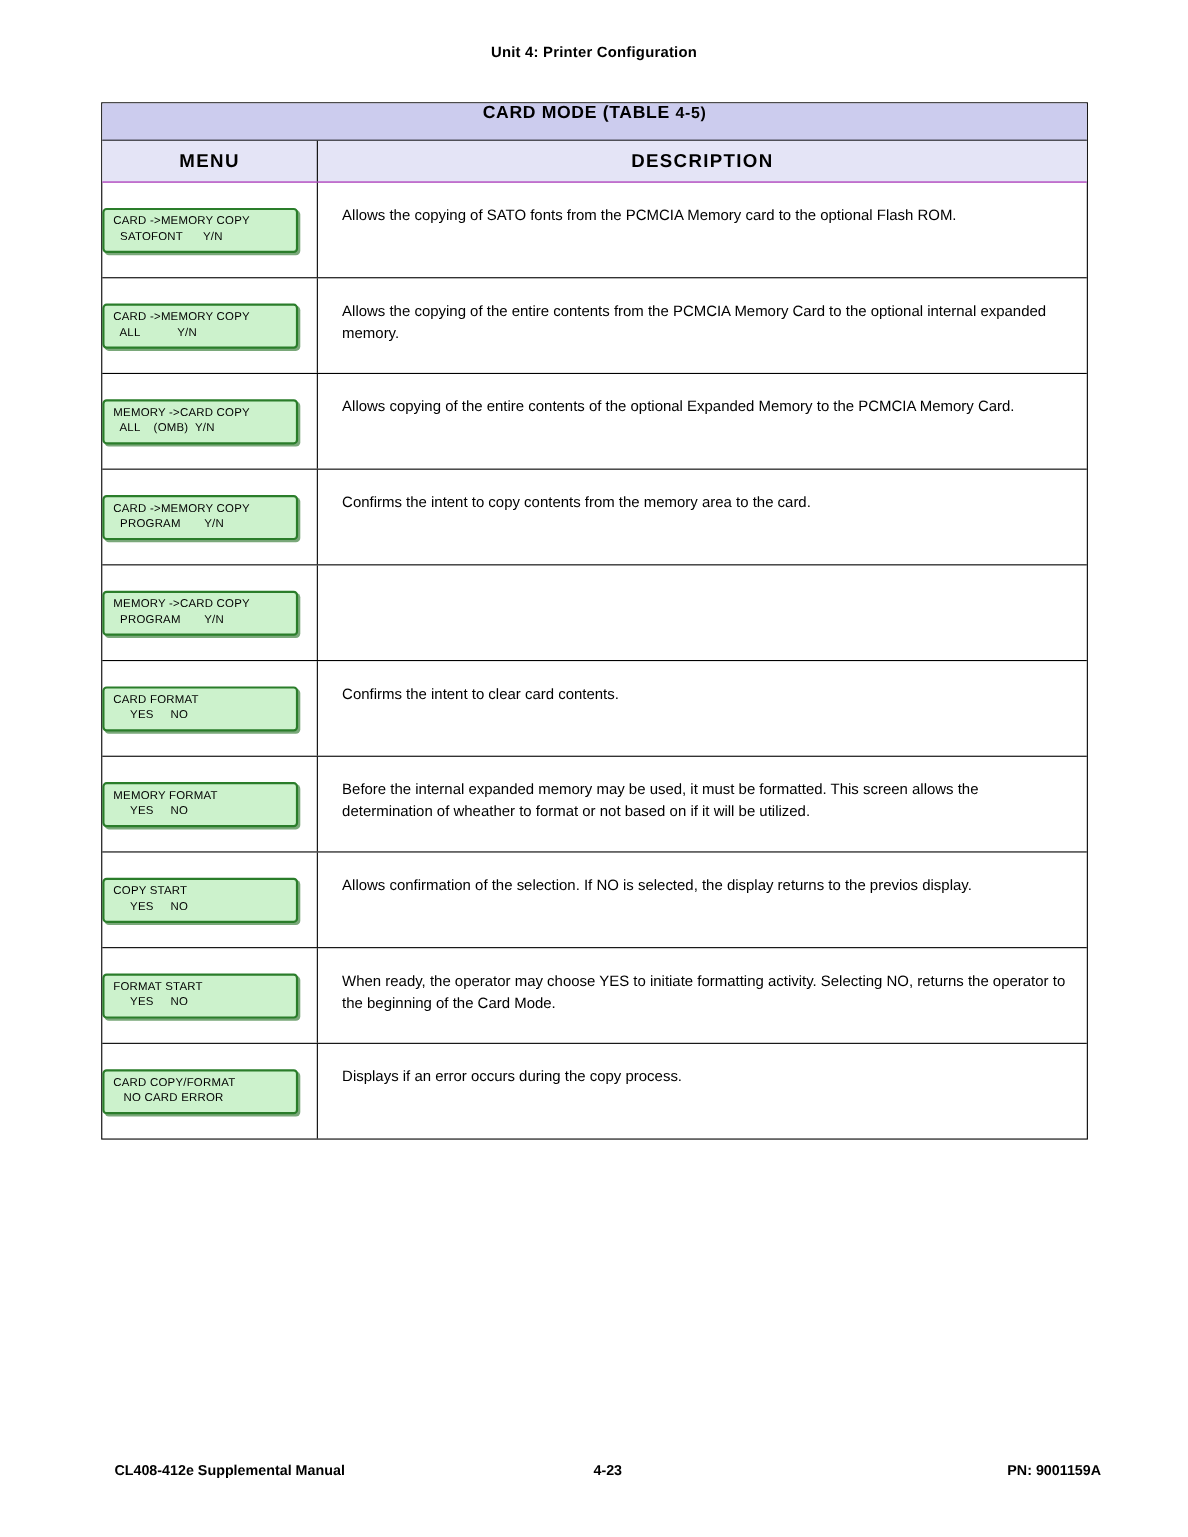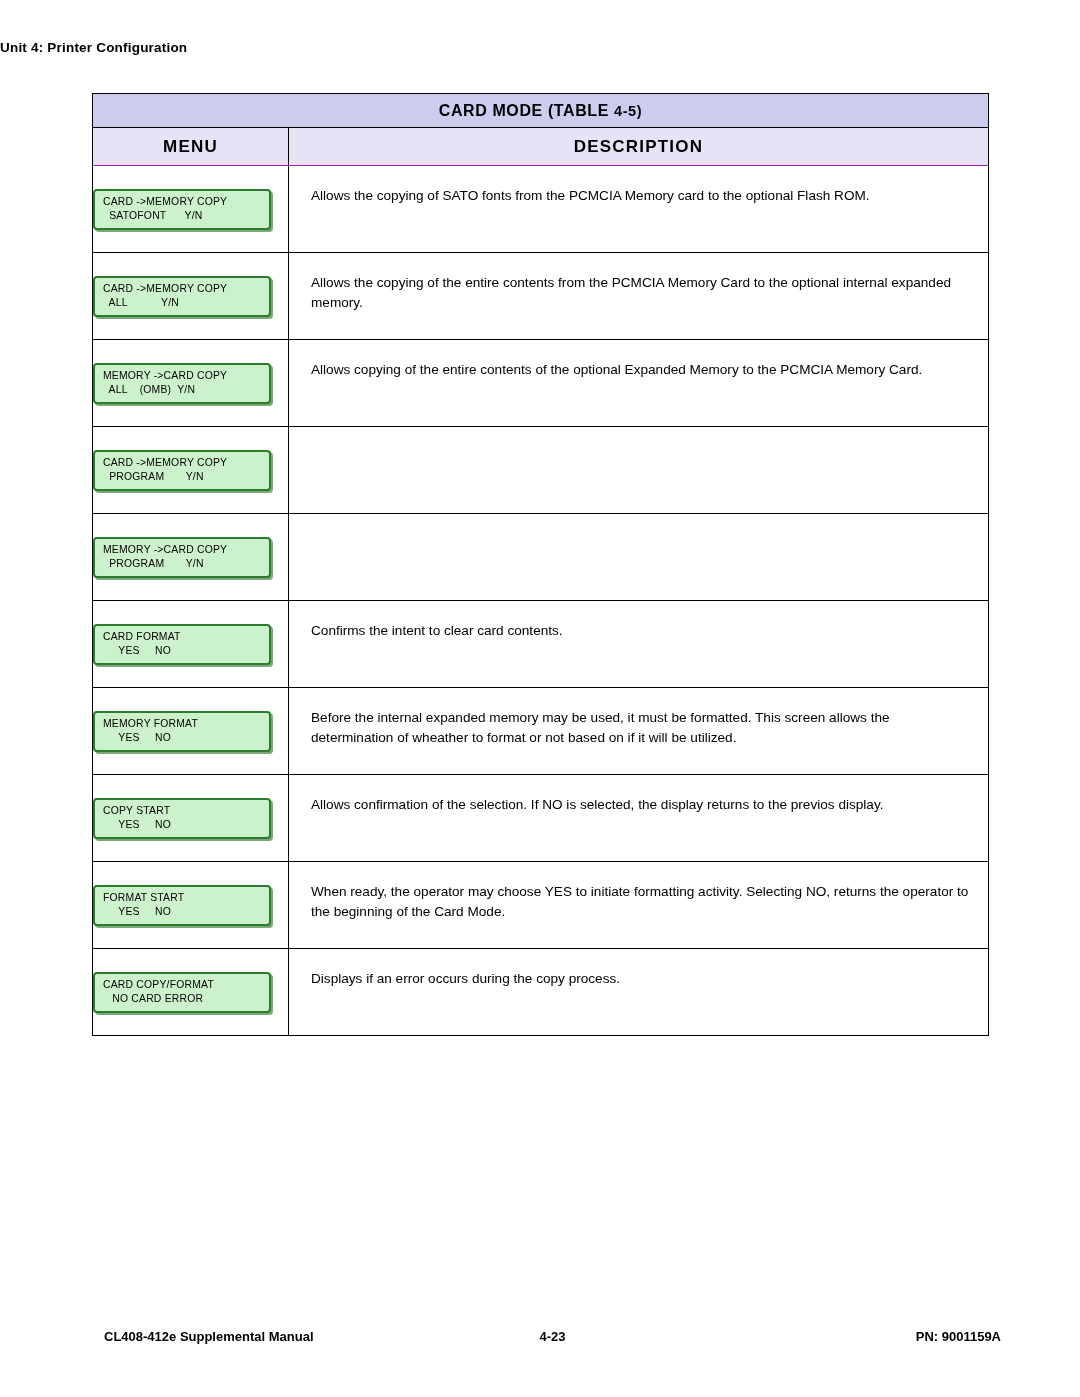--- a/index.html
+++ b/index.html
@@ -19,37 +19,38 @@
     position: absolute;
     left: 0; top: 0;
     width: 1080px;
     height: 1397px;
   }
   .header-line {
     position: absolute;
     left: 0;
     top: 40px;
     width: 1080px;
+    text-align: center;
     font-size: 13.5px;
     font-weight: bold;
     letter-spacing: 0.2px;
   }
   .table-wrap {
     position: absolute;
     left: 92px;
     top: 93px;
     width: 897px;
     border: 1px solid #000;
     box-sizing: border-box;
   }
   .title-row {
     background: #ccccee;
     border-bottom: 1px solid #000;
     height: 33px;
-    line-height: 33px;
+    line-height: 18px;
     text-align: center;
     font-size: 16px;
     font-weight: bold;
     letter-spacing: 0.6px;
   }
   .title-row .sub {
     font-size: 14.5px;
   }
   .head-row {
     display: flex;
@@ -192,20 +193,21 @@
       <div class="cell-desc">Allows copying of the entire contents of the optional Expanded Memory to the PCMCIA Memory Card.</div>
     </div>
 
     <div class="row">
       <div class="cell-menu">
         <div class="lcd">
           <div class="l1">CARD -&gt;MEMORY COPY</div>
           <div class="l2">  PROGRAM       Y/N</div>
         </div>
       </div>
+      <div class="cell-desc">Confirms the intent to copy contents from the memory area to the card.</div>
     </div>
 
     <div class="row">
       <div class="cell-menu">
         <div class="lcd">
           <div class="l1">MEMORY -&gt;CARD COPY</div>
           <div class="l2">  PROGRAM       Y/N</div>
         </div>
       </div>
     </div>

